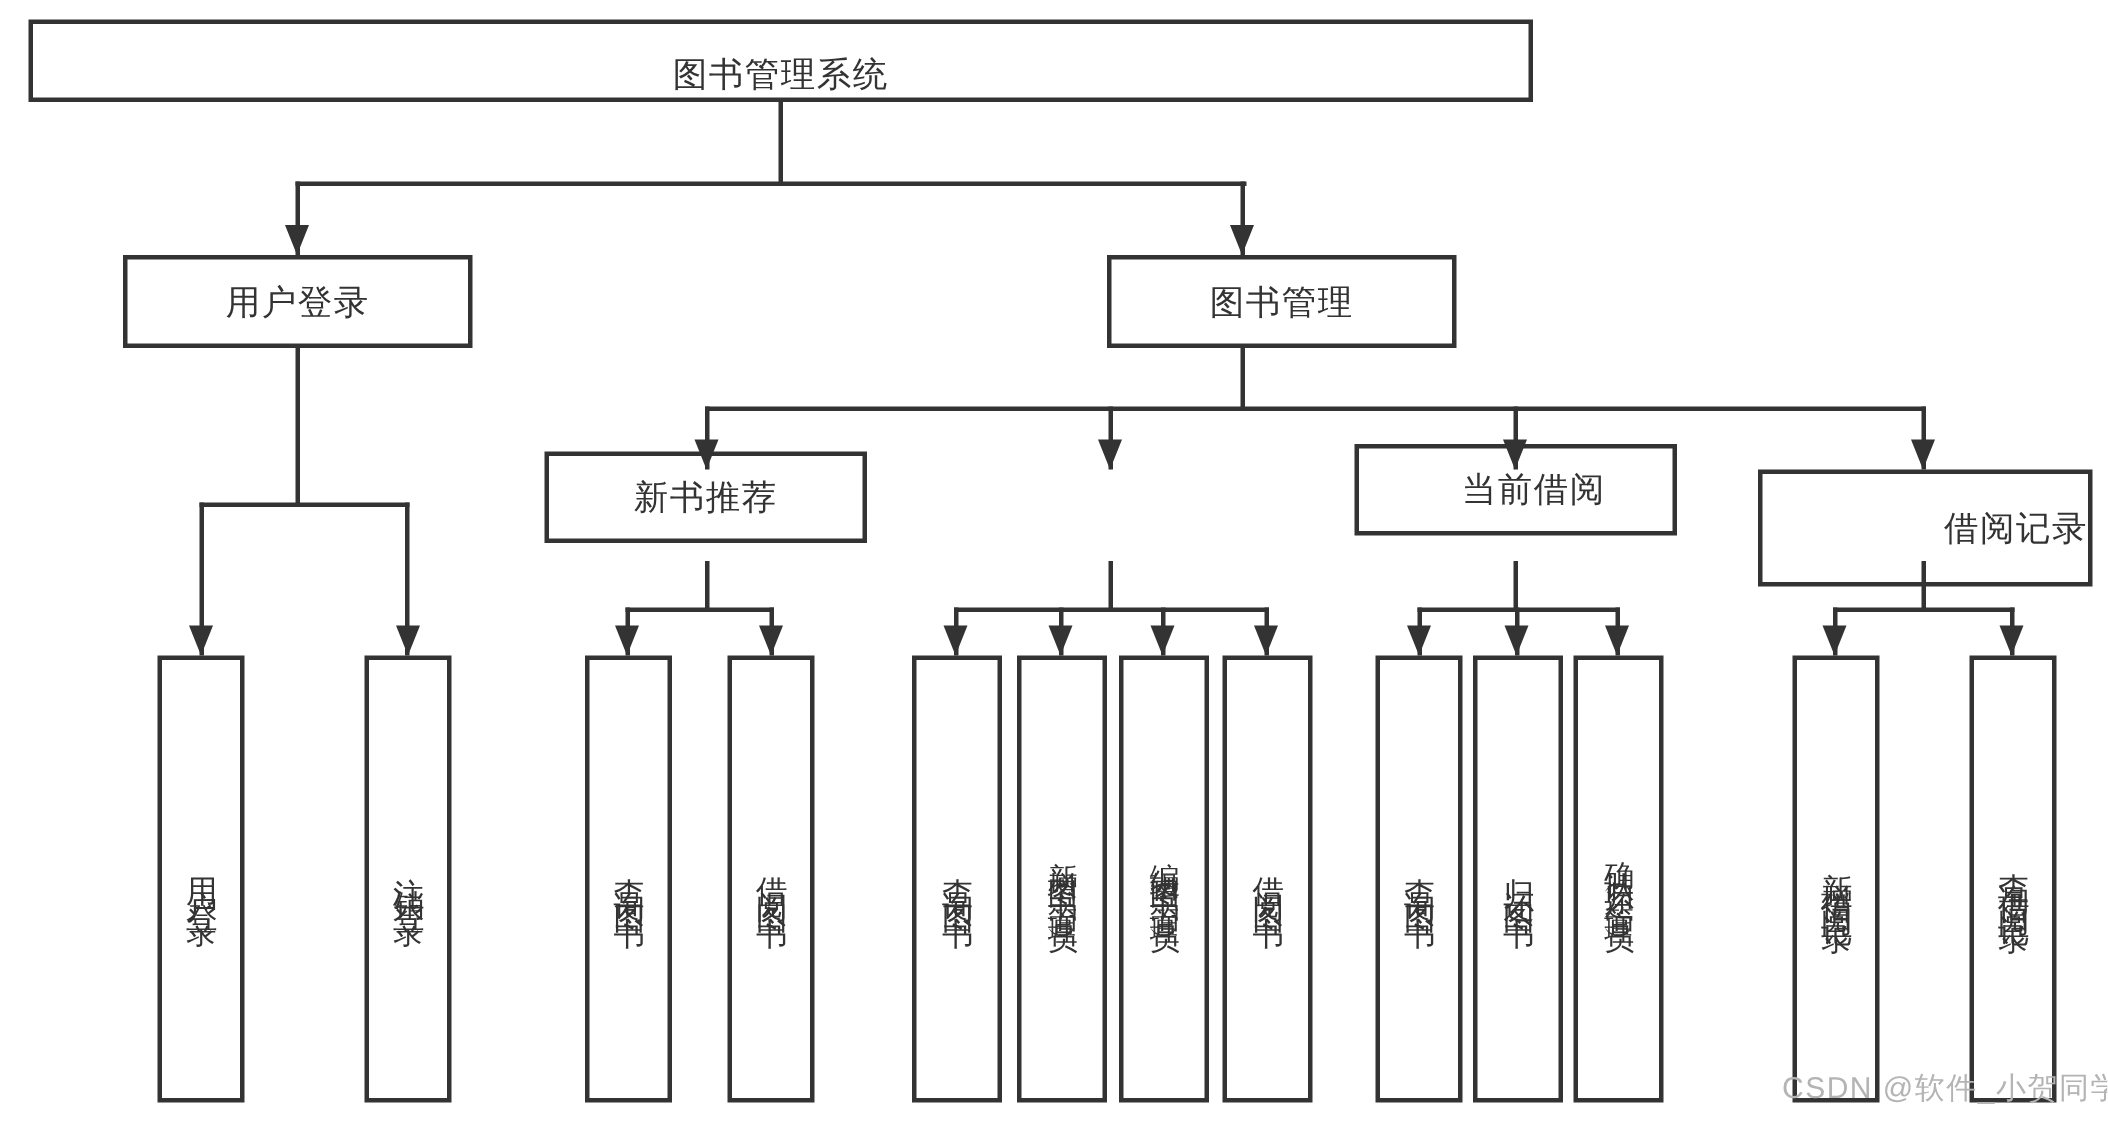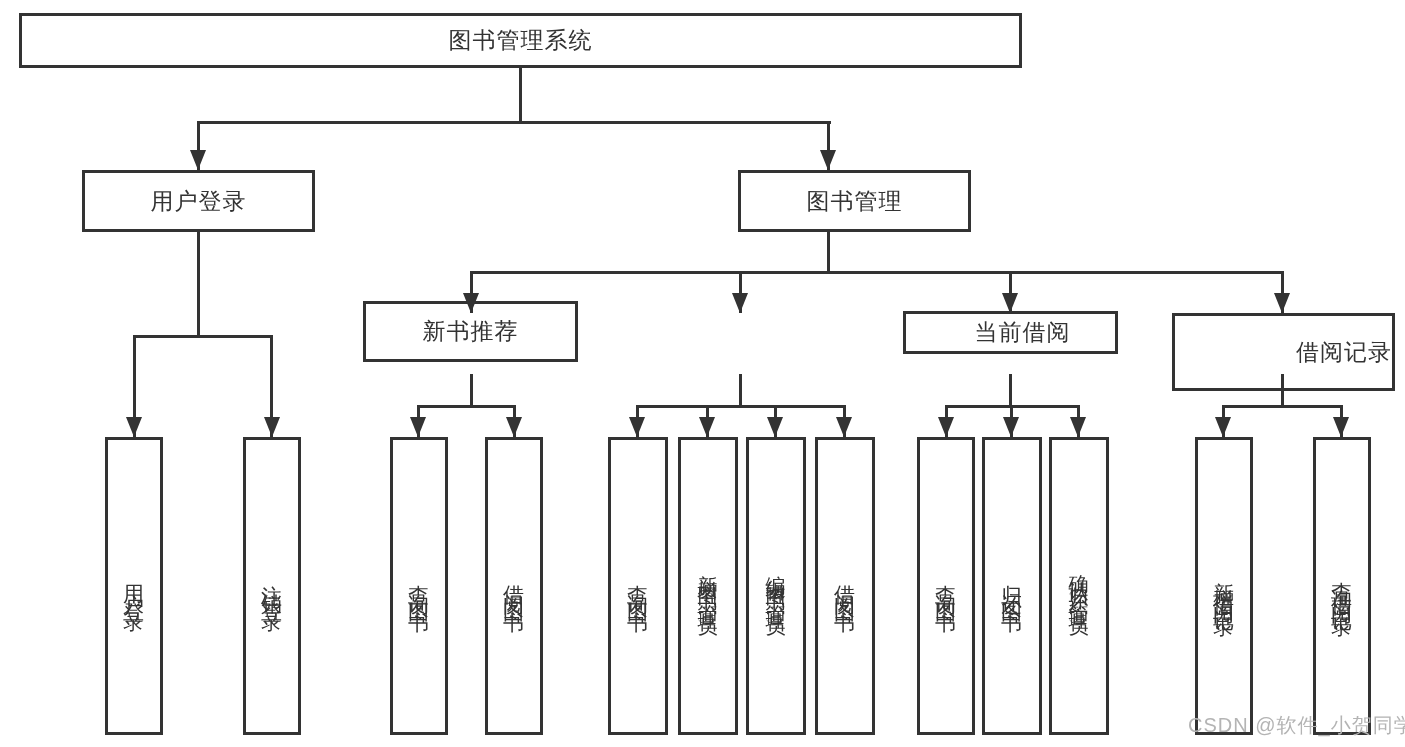--- a/index.html
+++ b/index.html
@@ -31,38 +31,38 @@
   .watermark{
     position:absolute;left:1188px;top:712px;
     font-size:20px;color:#b4b4b4;letter-spacing:1px;white-space:nowrap;
   }
 </style>
 </head>
 <body>
 
 <div class="stage" style="--line: #333333; --text: #333333;">
 
-  <div class="box hbox" style="left:19px;top:13px;width:1003px;height:55px;">
+  <div class="box hbox" style="left:19px;top:13px;width:1003px;height:55px;align-items:flex-end;">
     <span>图书管理系统</span>
   </div>
 
   <div class="box hbox" style="left:82px;top:170px;width:233px;height:62px;">
     <span>用户登录</span>
   </div>
 
   <div class="box hbox" style="left:712px;top:170px;width:233px;height:62px;margin-left:26px;">
     <span>图书管理</span>
   </div>
 
   <div class="box hbox" style="left:363px;top:301px;width:215px;height:61px;">
     <span>新书推荐</span>
   </div>
 
 
-  <div class="box hbox" style="left:903px;top:311px;width:215px;height:43px;padding-left:24px;">
+  <div class="box hbox" style="left:903px;top:296px;width:215px;height:61px;padding-left:24px;">
     <span>当前借阅</span>
   </div>
 
   <div class="box hbox" style="left:1172px;top:313px;width:223px;height:78px;justify-content:flex-end;">
     <span>借阅记录</span>
   </div>
 
   <div class="box leaf" style="left:105px;">
     <span class="vtext">用户登录</span>
   </div>

